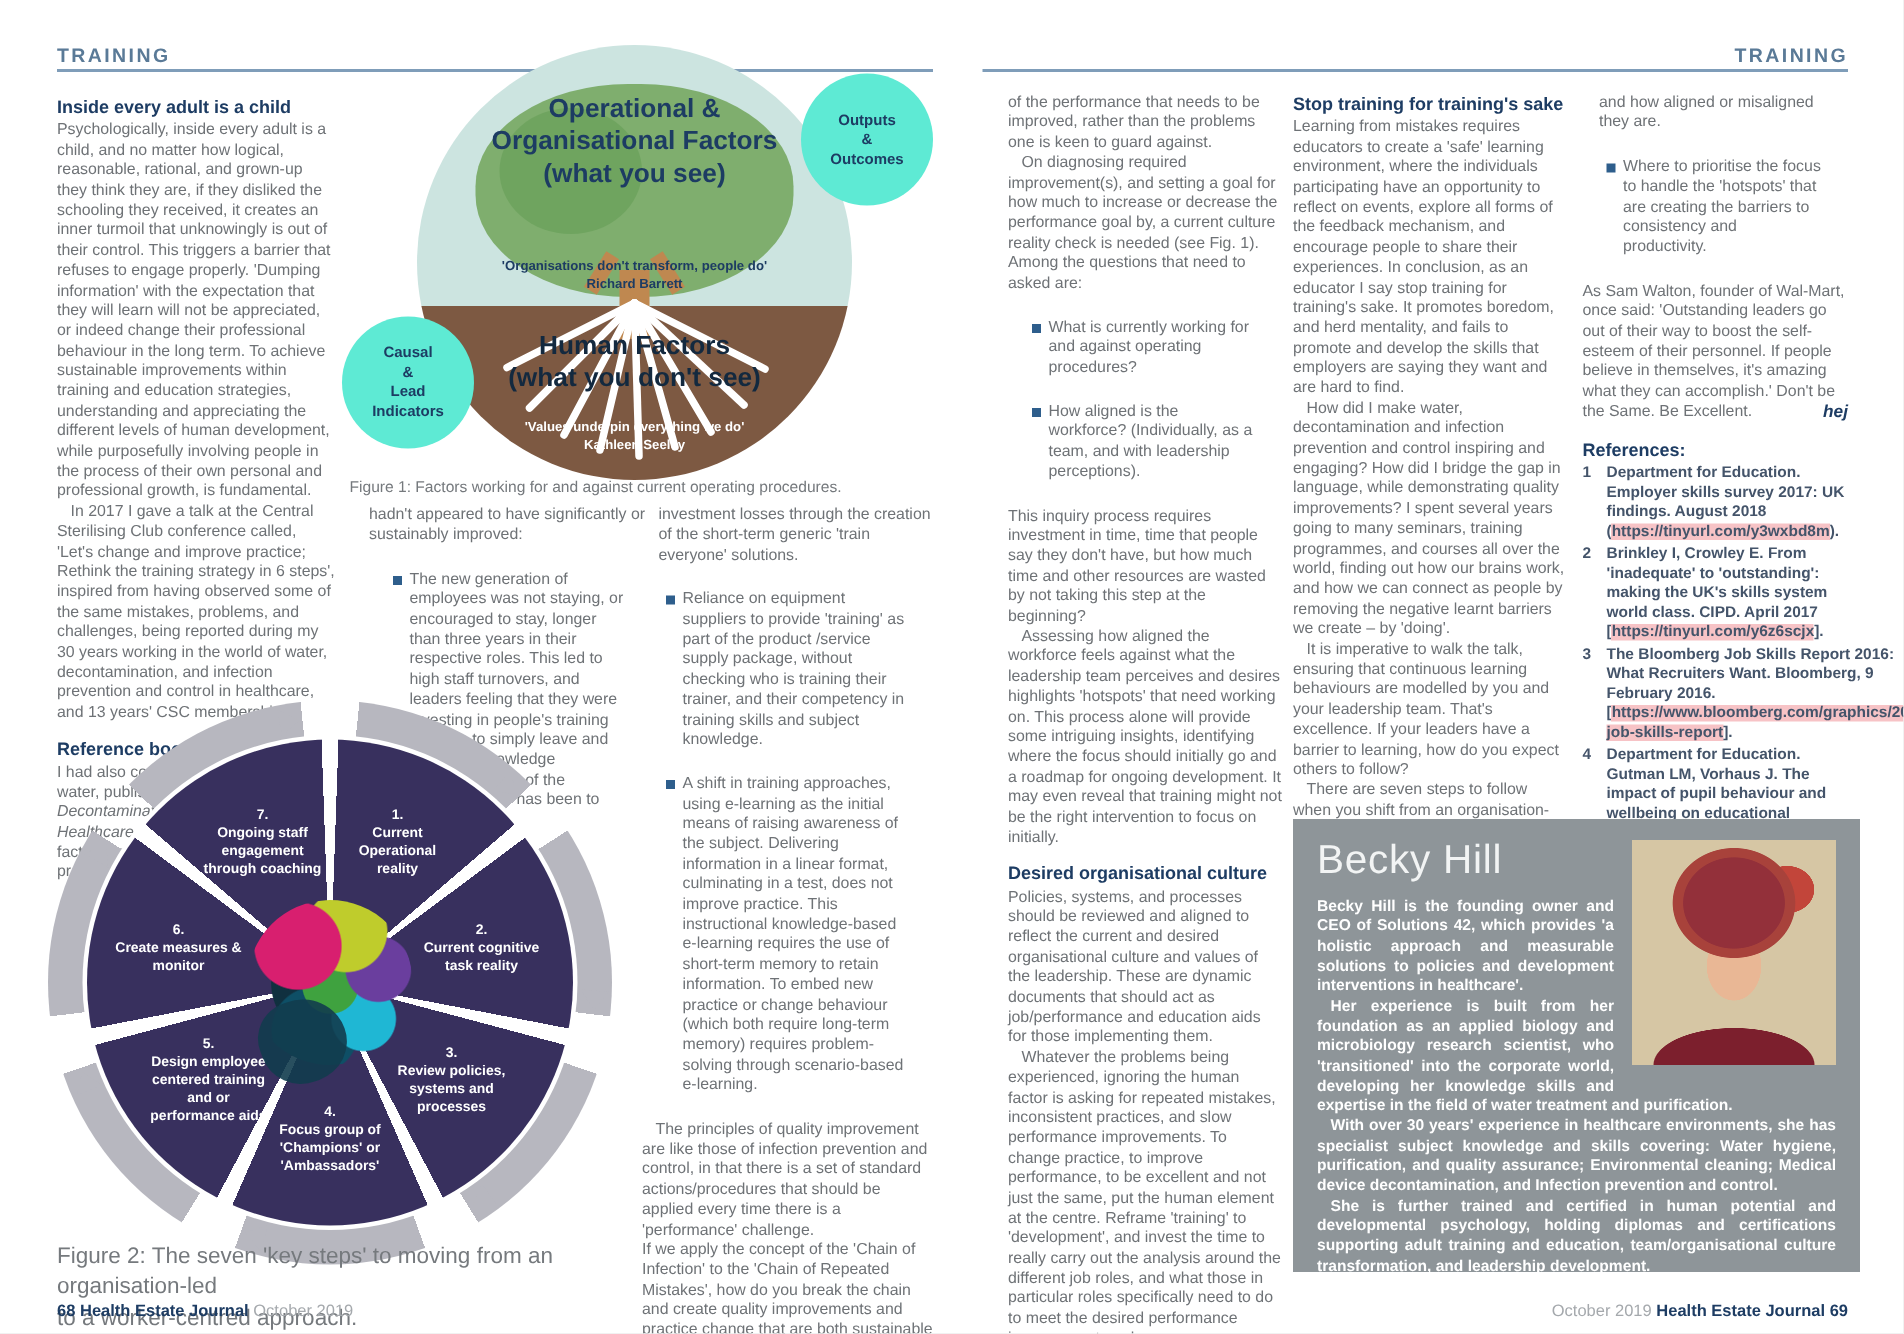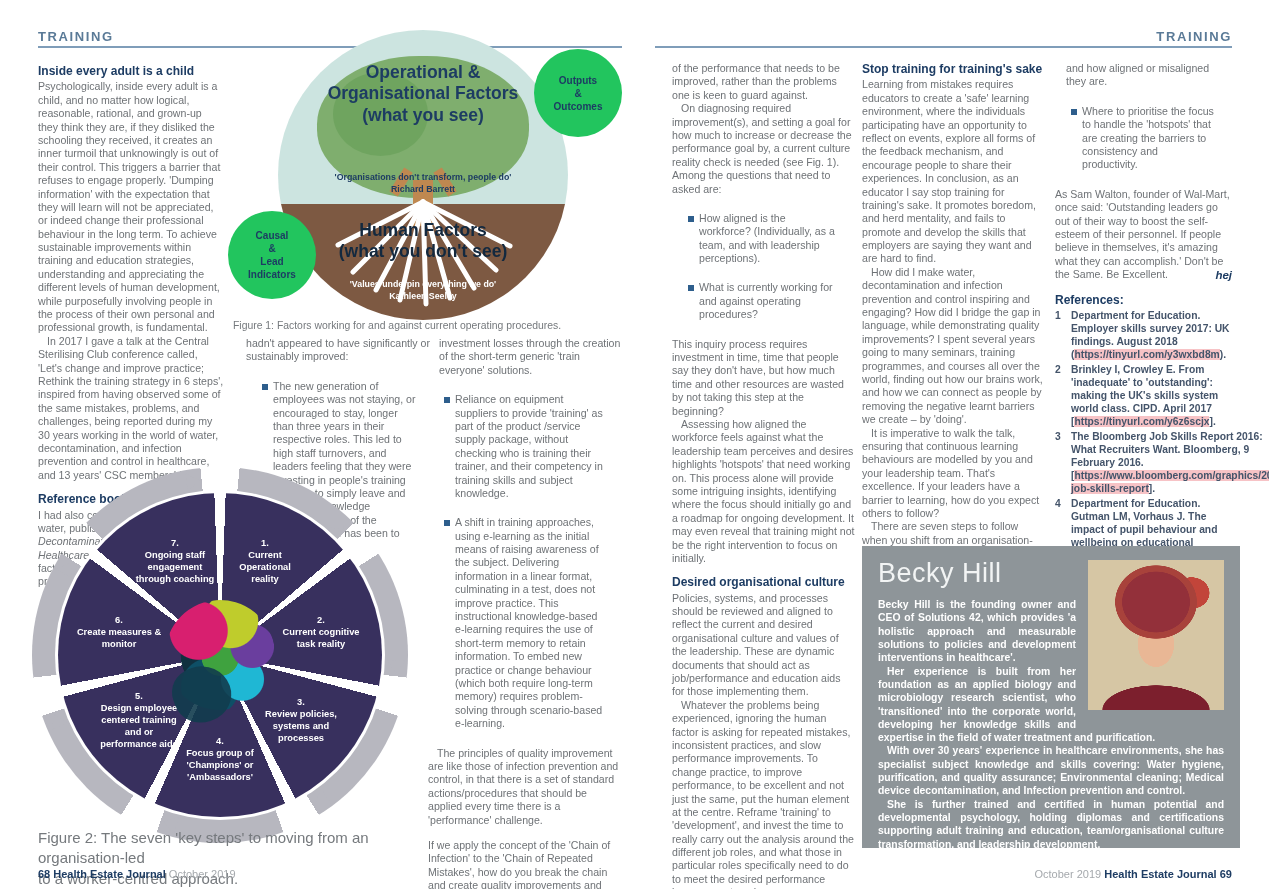--- a/index.html
+++ b/index.html
@@ -22,21 +22,21 @@
   #l-col3 { left:428px; top:337px; width:194px; }
   #r-col1 { left:672px; top:62px;  width:183px; }
   #r-col2 { left:862px; top:62px;  width:184px; }
   #r-col3 { left:1055px;top:62px;  width:177px; }
 
   .p { font-size:10.6px; line-height:1.265; color:#6e7276; margin:0; }
   .ind { text-indent:9px; }
   .cont { padding-left:11px; }
   .h { color:#1d3c63; font-weight:bold; font-size:12px; margin:10px 0 2px 0; line-height:1.2; }
   .h-first { margin-top:0; }
-  .gap-top { margin-top:12px; }
+  .gap-top { }
   em { font-style:italic; }
 
   .bul { display:flex; margin:16px; }
   .bul .sq { width:6px; height:6px; background:#2e5e8c; margin:4px 5px 0 0; flex:none; }
   .bul .bt { flex:1; font-size:10.6px; line-height:1.265; color:#6e7276; }
 
   .hej-logo { float:right; color:#1d3c63; font-weight:bold; font-style:italic; font-size:11.5px; }
 
   
   .fig1 { position:absolute; left:228px; top:28px; width:394px; height:300px; }
@@ -50,21 +50,21 @@
   .arm-r { left:162px; top:138px; transform:rotate(-32deg); }
   .roots { position:absolute; left:0; top:0; }
   .f1-title  { position:absolute; left:0; top:32px; width:100%; text-align:center; color:#1d3c63;
                font-weight:bold; font-size:17.5px; line-height:1.22; }
   .f1-q1  { position:absolute; left:0; top:142px; width:100%; text-align:center; color:#1d3c63; font-weight:bold; font-size:8.8px; }
   .f1-q1a { position:absolute; left:0; top:154px; width:100%; text-align:center; color:#1d3c63; font-weight:bold; font-size:8.8px; }
   .f1-title2 { position:absolute; left:0; top:190px; width:100%; text-align:center; color:#13293f;
                font-weight:bold; font-size:17.5px; line-height:1.22; }
   .f1-q2  { position:absolute; left:0; top:249px; width:100%; text-align:center; color:#ffffff; font-weight:bold; font-size:8.8px; }
   .f1-q2a { position:absolute; left:0; top:261px; width:100%; text-align:center; color:#ffffff; font-weight:bold; font-size:8.8px; }
-  .bubble { position:absolute; border-radius:50%; background:#22c55e; color:#1d3c63; font-weight:bold; font-size:10px;
+  .bubble { position:absolute; border-radius:50%; background:#5eead4; color:#1d3c63; font-weight:bold; font-size:10px;
             display:flex; align-items:center; justify-content:center; text-align:center; line-height:1.3; }
   .bubble-outputs { left:306px; top:21px;  width:88px; height:88px; }
   .bubble-causal  { left:0px;   top:183px; width:88px; height:88px; }
   .f1-caption { position:absolute; left:233px; top:320px; width:392px; color:#75797d; font-size:10.4px; }
 
   
   .fig2 { position:absolute; left:32px; top:467px; width:376px; height:376px; }
   .wheel-ring { position:absolute; inset:0; border-radius:50%;
     background:conic-gradient(from 0deg,
       transparent 0deg 6deg, #b7b7bf 6deg 45.4deg, transparent 45.4deg 57.4deg,
@@ -256,25 +256,25 @@
     <span class="f-bold">68</span>
     <span class="f-bold">Health Estate Journal</span>
     <span class="f-gray">October 2019</span>
   </div>
 
   <div class="col" id="r-col1">
     <p class="p">of the performance that needs to be improved, rather than the problems one is keen to guard against.</p>
     <p class="p ind">On diagnosing required improvement(s), and setting a goal for how much to increase or decrease the performance goal by, a current culture reality check is needed (see Fig. 1). Among the questions that need to asked are:</p>
     <div class="bul">
         <span class="sq"></span>
+        <span class="bt">What is currently working for and against operating procedures?</span>
+      </div>
+    <div class="bul">
+        <span class="sq"></span>
         <span class="bt">How aligned is the workforce? (Individually, as a team, and with leadership perceptions).</span>
-      </div>
-    <div class="bul">
-        <span class="sq"></span>
-        <span class="bt">What is currently working for and against operating procedures?</span>
       </div>
     <p class="p gap-top">This inquiry process requires investment in time, time that people say they don't have, but how much time and other resources are wasted by not taking this step at the beginning?</p>
     <p class="p ind">Assessing how aligned the workforce feels against what the leadership team perceives and desires highlights 'hotspots' that need working on. This process alone will provide some intriguing insights, identifying where the focus should initially go and a roadmap for ongoing development. It may even reveal that training might not be the right intervention to focus on initially.</p>
     <div class="h">Desired organisational culture</div>
     <p class="p">Policies, systems, and processes should be reviewed and aligned to reflect the current and desired organisational culture and values of the leadership. These are dynamic documents that should act as job/performance and education aids for those implementing them.</p>
     <p class="p ind">Whatever the problems being experienced, ignoring the human factor is asking for repeated mistakes, inconsistent practices, and slow performance improvements. To change practice, to improve performance, to be excellent and not just the same, put the human element at the centre. Reframe 'training' to 'development', and invest the time to really carry out the analysis around the different job roles, and what those in particular roles specifically need to do to meet the desired performance improvement goal.</p>
     <p class="p ind"><span>The main challenge for healthcare revolves around the fear of making mistakes – the fear of legal proceedings as a result of the mistake, and of blame. If an environment of fear is created, we are less willing to admit our mistakes, and if we do not reflect on those mistakes, we block the learning process. Research in learning and memory studies has found that learning by doing (progressive), also described as experiential learning,6 leads to better understanding and knowledge. This is also highlighted in the book, </span></p>
   </div>
 
   <div class="col" id="r-col2">

